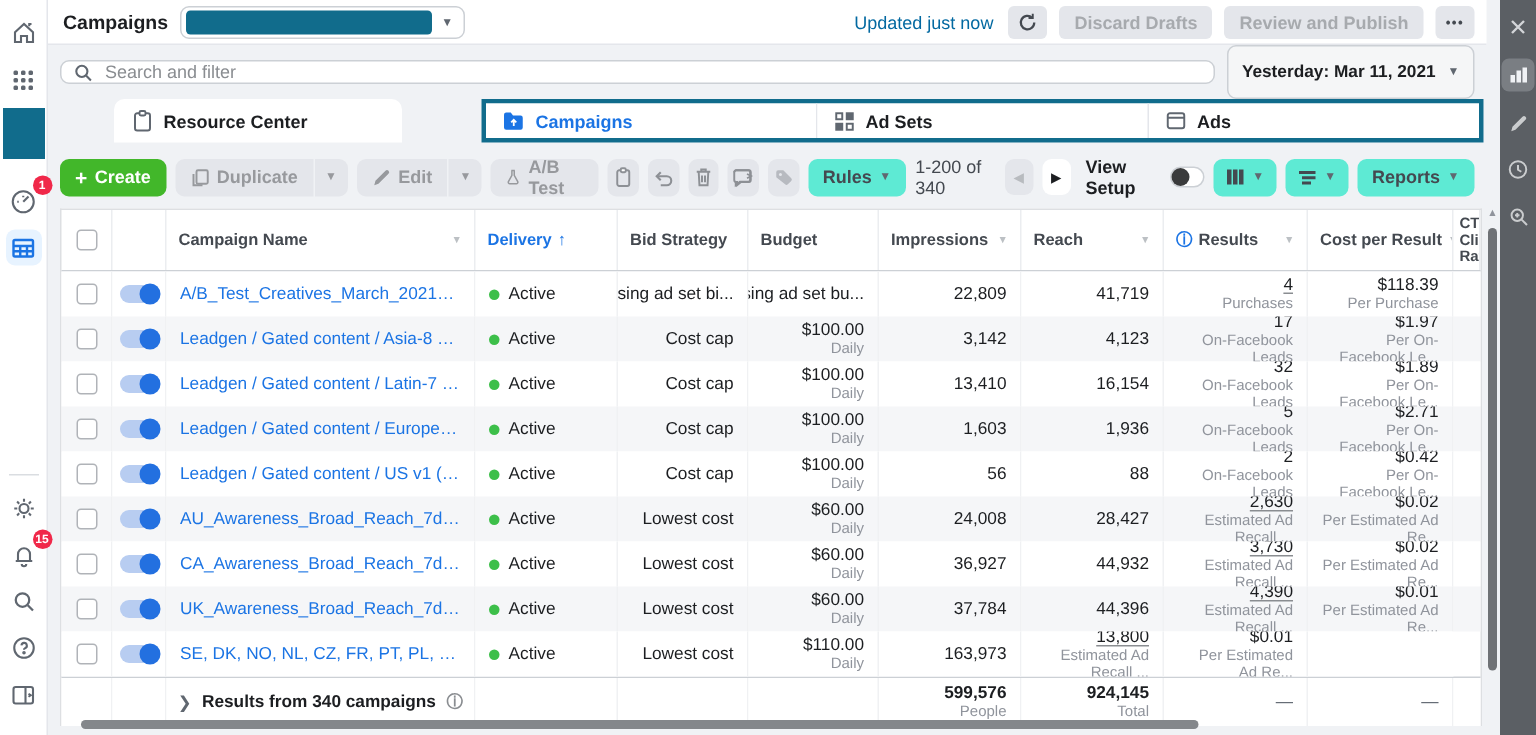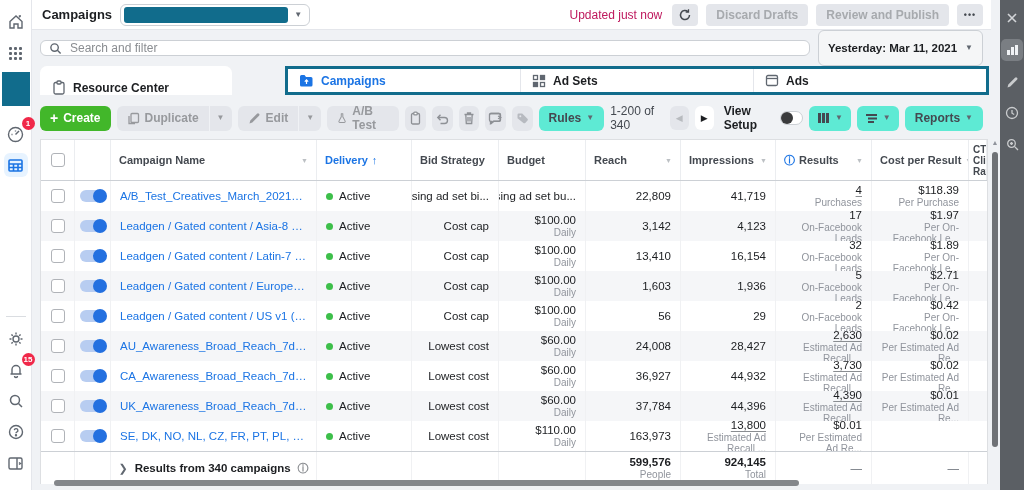--- a/index.html
+++ b/index.html
@@ -27,33 +27,33 @@
 
   
   .main{position:absolute;left:32px;right:33px;top:0;bottom:0;}
 
   .top-bar{height:30px;background:#fff;border-bottom:1px solid #e4e6eb;display:flex;align-items:center;padding:0 8px;gap:8px;box-sizing:border-box;}
   .page-title{font-size:13px;font-weight:bold;color:#1c1e21;margin-left:2px;}
   .acct-select{display:flex;align-items:center;gap:6px;border:1px solid #ccd0d5;border-radius:6px;background:#fff;height:22px;padding:0 7px 0 3px;width:190px;box-sizing:border-box;}
   .acct-redacted{flex:1;height:16px;background:#116c8c;border-radius:3px;}
   .caret{color:#606770;font-size:8px;line-height:1;}
   .tb-spacer{flex:1;}
-  .updated-text{font-size:12px;color:#be185d;margin-right:2px;}
+  .updated-text{font-size:12px;color:#0369a1;margin-right:2px;}
   .tb-btn{background:#e4e6eb;border-radius:4px;height:22px;display:flex;align-items:center;justify-content:center;padding:0 10px;font-size:12px;font-weight:bold;color:#a7aaae;box-sizing:border-box;}
   .tb-icon-btn{background:#e4e6eb;border-radius:4px;width:26px;height:22px;display:flex;align-items:center;justify-content:center;}
   .dots{color:#444950;font-size:9px;letter-spacing:1px;font-weight:bold;}
 
   .filter-row{height:32px;display:flex;align-items:center;gap:8px;padding:0 8px;box-sizing:border-box;margin-top:2px;}
   .search-box{flex:1;height:16px;background:#fff;border:1px solid #ccd0d5;border-radius:6px;display:flex;align-items:center;padding:0 8px;gap:6px;box-sizing:border-box;}
   .search-box input{border:none;outline:none;flex:1;font-size:12px;font-family:"Liberation Sans",sans-serif;color:#1c1e21;background:transparent;}
   .search-box input::placeholder{color:#8a8d91;}
   .date-box{height:36px;border:1px solid #ccd0d5;border-radius:6px;background:#f5f6f7;display:flex;align-items:center;gap:8px;padding:0 9px;font-size:11.5px;color:#1c1e21;font-weight:bold;box-sizing:border-box;}
 
   .tabs-row{height:34px;display:flex;align-items:flex-start;padding:2px 2px 0 8px;box-sizing:border-box;}
-  .tab-resource{width:192px;height:29px;background:#fff;border-radius:7px 7px 0 0;display:flex;align-items:flex-end;gap:7px;padding:0 12px;font-size:12px;font-weight:bold;color:#1c1e21;box-sizing:border-box;}
+  .tab-resource{width:192px;height:29px;background:#fff;border-radius:7px 7px 0 0;display:flex;align-items:center;gap:7px;padding:0 12px;font-size:12px;font-weight:bold;color:#1c1e21;box-sizing:border-box;margin-left:36px;}
   .tab-group{flex:1;margin-left:53px;height:29px;border:3px solid #116c8c;display:flex;box-sizing:border-box;background:#fff;}
   .tab{flex:1;display:flex;align-items:center;gap:7px;padding:0 11px;font-size:12px;font-weight:bold;color:#1c1e21;border-right:1px solid #e4e6eb;box-sizing:border-box;background:#fff;}
   .tab:last-child{border-right:none;}
   .tab.selected{color:#1b74e4;}
 
   .toolbar{height:36px;display:flex;align-items:center;gap:6px;padding:0 8px;box-sizing:border-box;margin-top:2px;}
   .btn{height:25px;border-radius:6px;display:flex;align-items:center;gap:5px;padding:0 10px;font-size:12px;font-weight:bold;box-sizing:border-box;}
   .btn-create{background:#42b72a;color:#fff;}
   .btn-gray{background:#e4e6eb;color:#97999d;}
   .btn-dark{background:#5eead4;color:#444950;text-align:center;}
@@ -374,25 +374,25 @@
             <span class="sorted">Delivery</span>
             <span class="uparrow">↑</span>
           </div>
           <div class="th">
             <span>Bid Strategy</span>
           </div>
           <div class="th">
             <span>Budget</span>
           </div>
           <div class="th">
+            <span>Impressions</span>
+            <span class="sortcaret">▼</span>
+          </div>
+          <div class="th">
             <span>Reach</span>
-            <span class="sortcaret">▼</span>
-          </div>
-          <div class="th">
-            <span>Impressions</span>
             <span class="sortcaret">▼</span>
           </div>
           <div class="th">
             <span class="info-i">ⓘ</span>
             <span>Results</span>
             <span class="sortcaret">▼</span>
           </div>
           <div class="th">
             <span>Cost per Result</span>
             <span class="sortcaret">▼</span>
@@ -577,21 +577,21 @@
               <span class="val">Cost cap</span>
             </div>
             <div class="td num">
               <span class="val">$100.00</span>
               <span class="sub">Daily</span>
             </div>
             <div class="td num">
               <span class="val">56</span>
             </div>
             <div class="td num">
-              <span class="val">29</span>
+              <span class="val">88</span>
             </div>
             <div class="td num">
               <span class="val">2</span>
               <span class="sub">On-Facebook Leads</span>
             </div>
             <div class="td num">
               <span class="val">$0.42</span>
               <span class="sub">Per On-Facebook Le...</span>
             </div>
             <div class="td" style="border-right: none;"></div>

